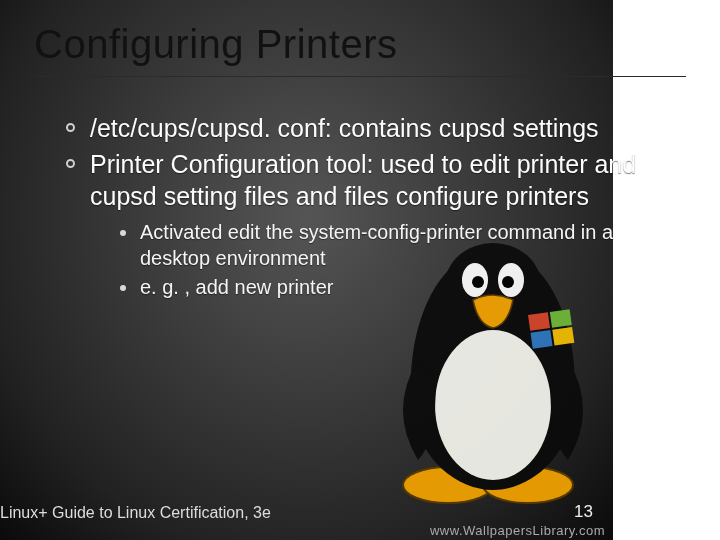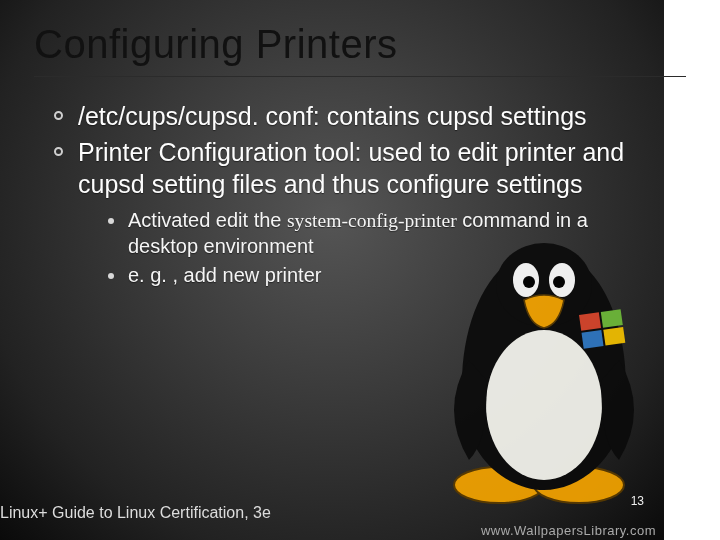--- a/index.html
+++ b/index.html
@@ -5,21 +5,21 @@
   html, body {
     margin: 0;
     padding: 0;
     width: 720px;
     height: 540px;
     overflow: hidden;
     font-family: Arial, Helvetica, sans-serif;
   }
   .slide {
     position: relative;
-    width: 664px;
+    width: 613px;
     height: 540px;
     background: radial-gradient(ellipse at 50% 40%, #555 0%, #3a3a3a 40%, #222 75%, #0a0a0a 100%);
     color: #fff;
     box-sizing: border-box;
   }
   .title {
     position: absolute;
     top: 22px;
     left: 34px;
     font-size: 40px;
@@ -36,21 +36,21 @@
     background: #2b2b2b;
   }
   .body {
     position: absolute;
     top: 96px;
     left: 50px;
     width: 610px;
   }
   ul.level1 {
     list-style: none;
-    margin: 4px;
+    margin: 16px;
     padding: 0;
   }
   ul.level1 > li {
     position: relative;
     padding-left: 24px;
     font-size: 25px;
     line-height: 1.28;
     margin-bottom: 4px;
     color: #fdfdfd;
     text-shadow: 0 1px 1px rgba(0,0,0,0.5);
@@ -85,36 +85,36 @@
     content: "";
     position: absolute;
     left: 0;
     top: 10px;
     width: 6px;
     height: 6px;
     background: #d8d8d8;
     border-radius: 50%;
   }
   .mono {
-    font-family: Liberation Serif, serif;
+    font-family: Liberation Sans, sans-serif;
     font-size: 0.98em;
   }
   .footer-center {
     position: absolute;
     bottom: 18px;
     width: 100%;
     text-align: left;
     font-size: 16px;
     color: #ddd;
   }
   .page-num {
     position: absolute;
-    bottom: 32px;
+    bottom: 18px;
     right: 20px;
-    font-size: 12px;
+    font-size: 17px;
     color: #eee;
     margin-top: 26px;
   }
   .watermark {
     position: absolute;
     bottom: 2px;
     right: 8px;
     font-size: 13px;
     color: #aaa;
     letter-spacing: 0.5px;
@@ -136,21 +136,21 @@
 
 <div class="slide">
 
   <div class="title">Configuring Printers</div>
   <div class="title-rule"></div>
 
   <div class="body">
     <ul class="level1">
       <li>/etc/cups/cupsd. conf: contains cupsd settings</li>
       <li>
-        <span>Printer Configuration tool: used to edit printer and cupsd setting files and thus configure settings</span>
+        <span>Printer Configuration tool: used to edit printer and cupsd setting files and files configure printers</span>
         <ul class="level2">
           <li>
             <span>Activated edit the </span><span class="mono">system-config-printer</span><span> command in a desktop environment</span>
           </li>
           <li>e. g. , add new printer</li>
         </ul>
       </li>
     </ul>
   </div>
 

